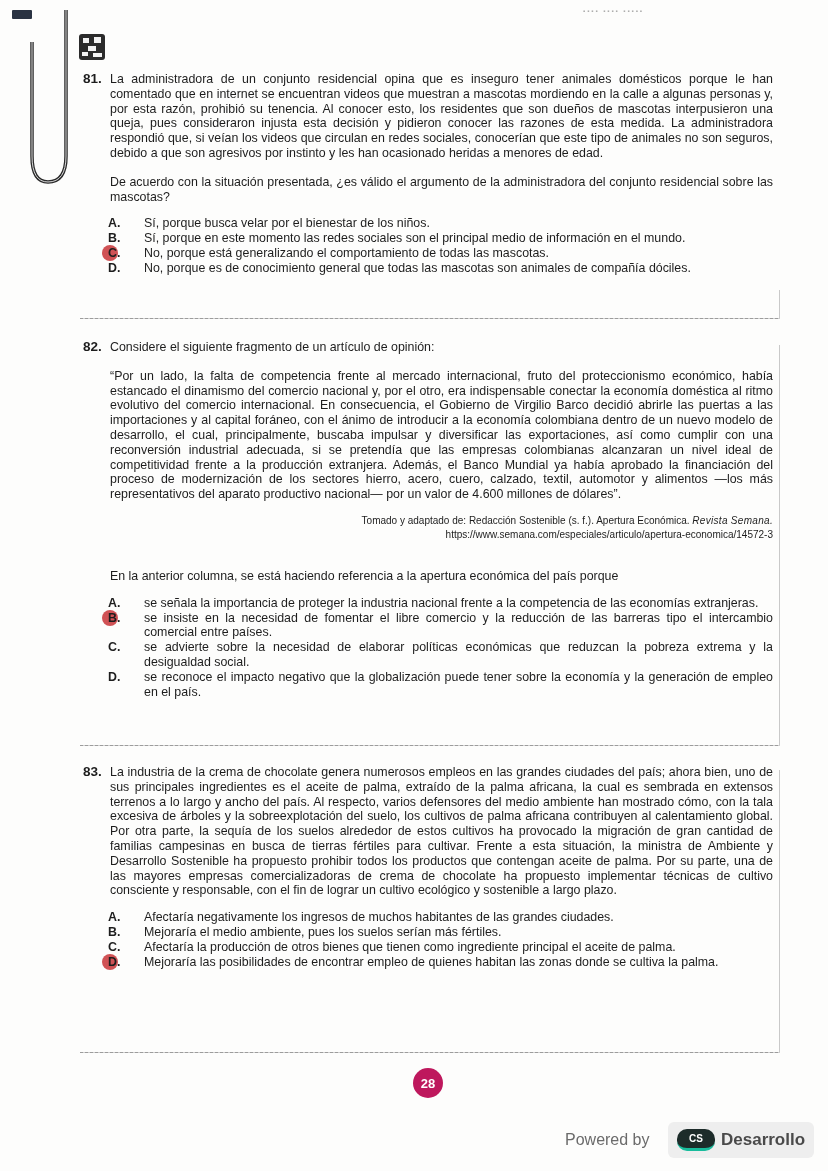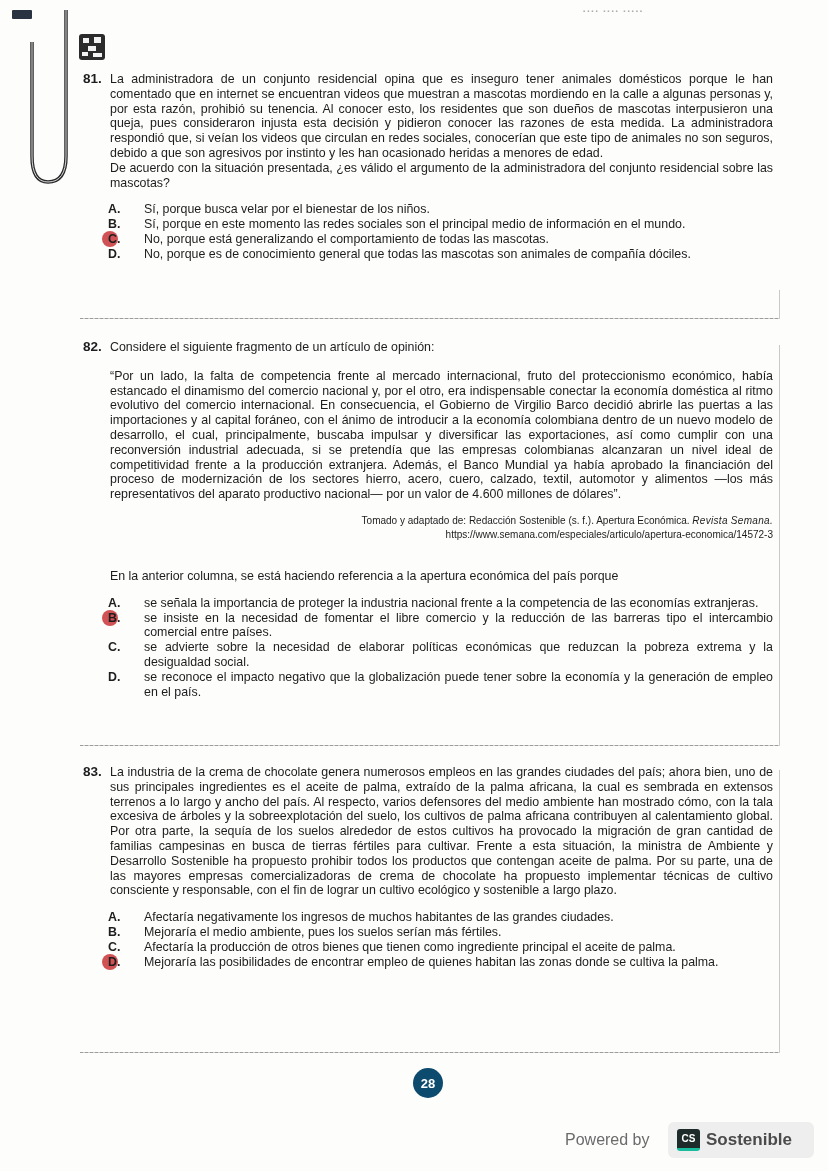--- a/index.html
+++ b/index.html
@@ -12,36 +12,36 @@
   .top-stamp { position: absolute; left: 583px; top: 8px; width: 105px; height: 6px; color: #aaa; font-size: 6px; letter-spacing: 2px; overflow: hidden; }
   .header { position: absolute; left: 79px; top: 34px; display: flex; align-items: flex-start; gap: 6px; }
   .logo { width: 26px; height: 26px; background: #2b2b2b; border-radius: 3px; position: relative; overflow: hidden; }
   .logo i { position: absolute; background: #f2f2f2; }
   .header-text { font-size: 12.5px; line-height: 13px; font-weight: bold; color: #222; }
   .header-text .sub { font-size: 11.5px; }
 
   .q { position: absolute; left: 83px; width: 690px; font-size: 12.4px; line-height: 14.8px; }
   .q .num { position: absolute; left: 0; top: 0; font-weight: bold; font-size: 13.5px; }
   .q .stem { margin-left: 27px; text-align: justify; }
-  .q .prompt { margin-left: 27px; text-align: justify; }
+  .q .prompt { margin-left: 27px; margin-top: 14px; text-align: justify; }
   .opts { margin-left: 25px; margin-top: 12px; }
   .opt { display: flex; position: relative; }
   .opt .lbl { width: 36px; flex: none; font-weight: bold; position: relative; }
   .opt .txt { flex: 1; text-align: justify; }
   .marked::before { content: ""; position: absolute; left: -6px; top: -1px; width: 16px; height: 16px; border-radius: 50%; background: #c93a3e; opacity: 0.88; }
   .marked span { position: relative; }
   .quote { margin-left: 27px; margin-top: 14px; text-align: justify; }
   .source { margin-top: 12px; text-align: right; font-size: 10px; line-height: 14px; }
   .source em { font-style: italic; font-weight: normal; letter-spacing: 0.3px; }
   .divider { position: absolute; left: 80px; width: 700px; height: 1px; background: repeating-linear-gradient(90deg, #9c9c9c 0 3px, #cfcfcf 3px 5px); }
   .vline { position: absolute; width: 1px; background: #c9c9c9; }
-  .page-num { position: absolute; left: 413px; top: 1068px; width: 30px; height: 30px; border-radius: 50%; background: #0c4a6e; color: #fff; font-weight: bold; font-size: 13px; display: flex; align-items: center; justify-content: center; }
+  .page-num { position: absolute; left: 413px; top: 1068px; width: 30px; height: 30px; border-radius: 50%; background: #be185d; color: #fff; font-weight: bold; font-size: 13px; display: flex; align-items: center; justify-content: center; }
   .powered { position: absolute; left: 565px; top: 1131px; font-size: 16px; color: #6b6b6b; }
   .cs-badge { position: absolute; left: 668px; top: 1122px; width: 146px; height: 36px; background: #eeeeee; border-radius: 6px; display: flex; align-items: center; gap: 6px; padding-left: 9px; box-sizing: border-box; }
-  .cs-icon { width: 23px; height: 22px; background: #1d2c2a; border-radius: 3px; border-bottom: 3px solid #19bc9c; box-sizing: border-box; color: #fff; font-size: 10px; font-weight: bold; display: flex; align-items: center; justify-content: center; }
+  .cs-icon { width: 38px; height: 22px; background: #1d2c2a; border-radius: 10px; border-bottom: 3px solid #19bc9c; box-sizing: border-box; color: #fff; font-size: 10px; font-weight: bold; display: flex; align-items: center; justify-content: center; }
   .cs-name { font-size: 17px; color: #4a4a4a; font-weight: bold; }
 </style>
 </head>
 <body>
 
 <div class="clip-mark"></div>
 <svg class="paper-clip" viewBox="0 0 42 180">
   <path d="M38 4 L38 150 Q38 176 20 176 Q4 176 4 150 L4 36" fill="none" stroke="#2c2c2c" stroke-width="3.5"></path>
   <path d="M38 4 L38 150 Q38 176 20 176 Q4 176 4 150 L4 36" fill="none" stroke="#d9d9d9" stroke-width="1"></path>
 </svg>
@@ -139,14 +139,14 @@
     </div>
   </div>
 </div>
 <div class="divider" style="top:1052px;"></div>
 <div class="vline" style="left:779px;top:770px;height:282px;"></div>
 
 <div class="page-num">28</div>
 <div class="powered">Powered by</div>
 <div class="cs-badge">
   <div class="cs-icon">CS</div>
-  <div class="cs-name">Sostenible</div>
+  <div class="cs-name">Desarrollo</div>
 </div>
 
 </body></html>

